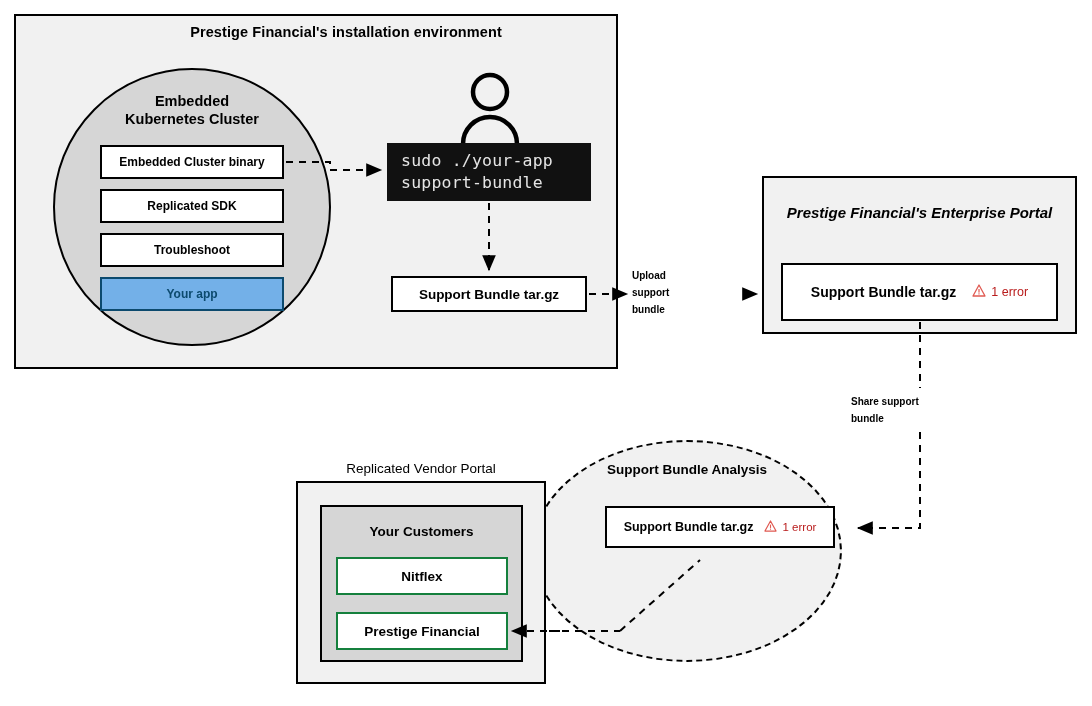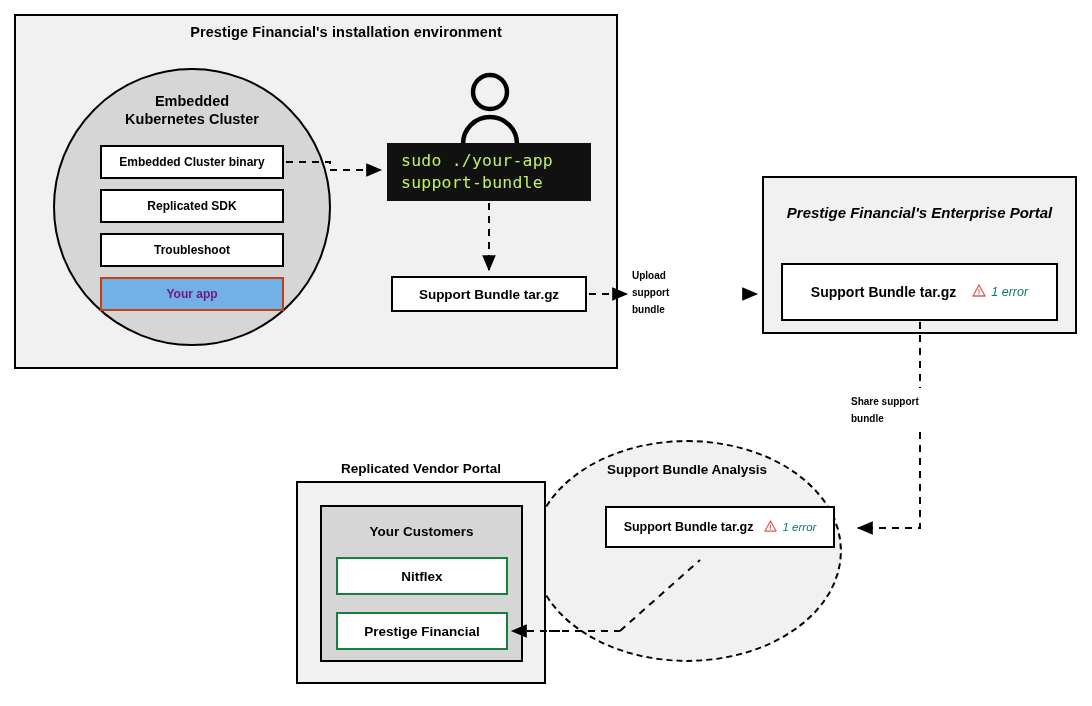--- a/index.html
+++ b/index.html
@@ -54,33 +54,33 @@
     display: flex; align-items: center; justify-content: center;
     font-size: 12px; font-weight: bold;
     text-align: center;
   }
   #box-ec-binary { top: 145px; }
   #box-sdk { top: 189px; }
   #box-troubleshoot { top: 233px; }
   #box-your-app {
     top: 277px;
     background: #73b0e8;
-    border: 2px solid #c2410c;
-    color: #701a75;
+    border: 2px solid #0c4a6e;
+    color: #0c4a6e;
     font-weight: bold;
   }
 
   
   #user-icon { left: 455px; top: 72px; width: 70px; height: 72px; }
 
   
   #terminal {
     left: 387px; top: 143px; width: 204px; height: 58px;
     background: #111111;
-    color: #bef264;
+    color: #e5e5e5;
     font-family: "DejaVu Sans Mono", monospace;
     font-size: 16.5px;
     padding: 7px 12px 0 14px;
     line-height: 22px;
     letter-spacing: 0.2px;
   }
 
   
   #bundle-installer {
     left: 391px; top: 276px; width: 196px; height: 36px;
@@ -104,24 +104,23 @@
   #enterprise-bundle {
     left: 781px; top: 263px; width: 277px; height: 58px;
     background: #ffffff;
     border: 2px solid #000000;
     display: flex; align-items: center; justify-content: center;
     gap: 16px;
     font-size: 14px; font-weight: bold;
   }
   .error-tag {
     display: flex; align-items: center; gap: 5px;
-    color: #0f766e;
+    color: #b91c1c;
     font-size: 12.5px;
     font-weight: normal;
-    font-style: italic;
   }
   .warn-tri { display: block; }
 
   
   #analysis-circle {
     left: 532px; top: 440px; width: 310px; height: 222px;
     border: 2px dashed #000000;
     border-radius: 50%;
     background: #f1f1f1;
   }
@@ -142,21 +141,21 @@
 
   
   #vendor-portal {
     left: 296px; top: 481px; width: 250px; height: 203px;
     background: #f1f1f1;
     border: 2px solid #000000;
   }
   #vendor-portal-title {
     left: 296px; top: 461px; width: 250px;
     text-align: center;
-    font-size: 13.5px; font-weight: bold;
+    font-size: 13.5px; font-weight: normal;
   }
   #your-customers-box {
     left: 320px; top: 505px; width: 203px; height: 157px;
     background: #d6d6d6;
     border: 2px solid #000000;
   }
   #your-customers-title {
     left: 320px; top: 524px; width: 203px;
     text-align: center;
     font-size: 13.5px; font-weight: bold;

